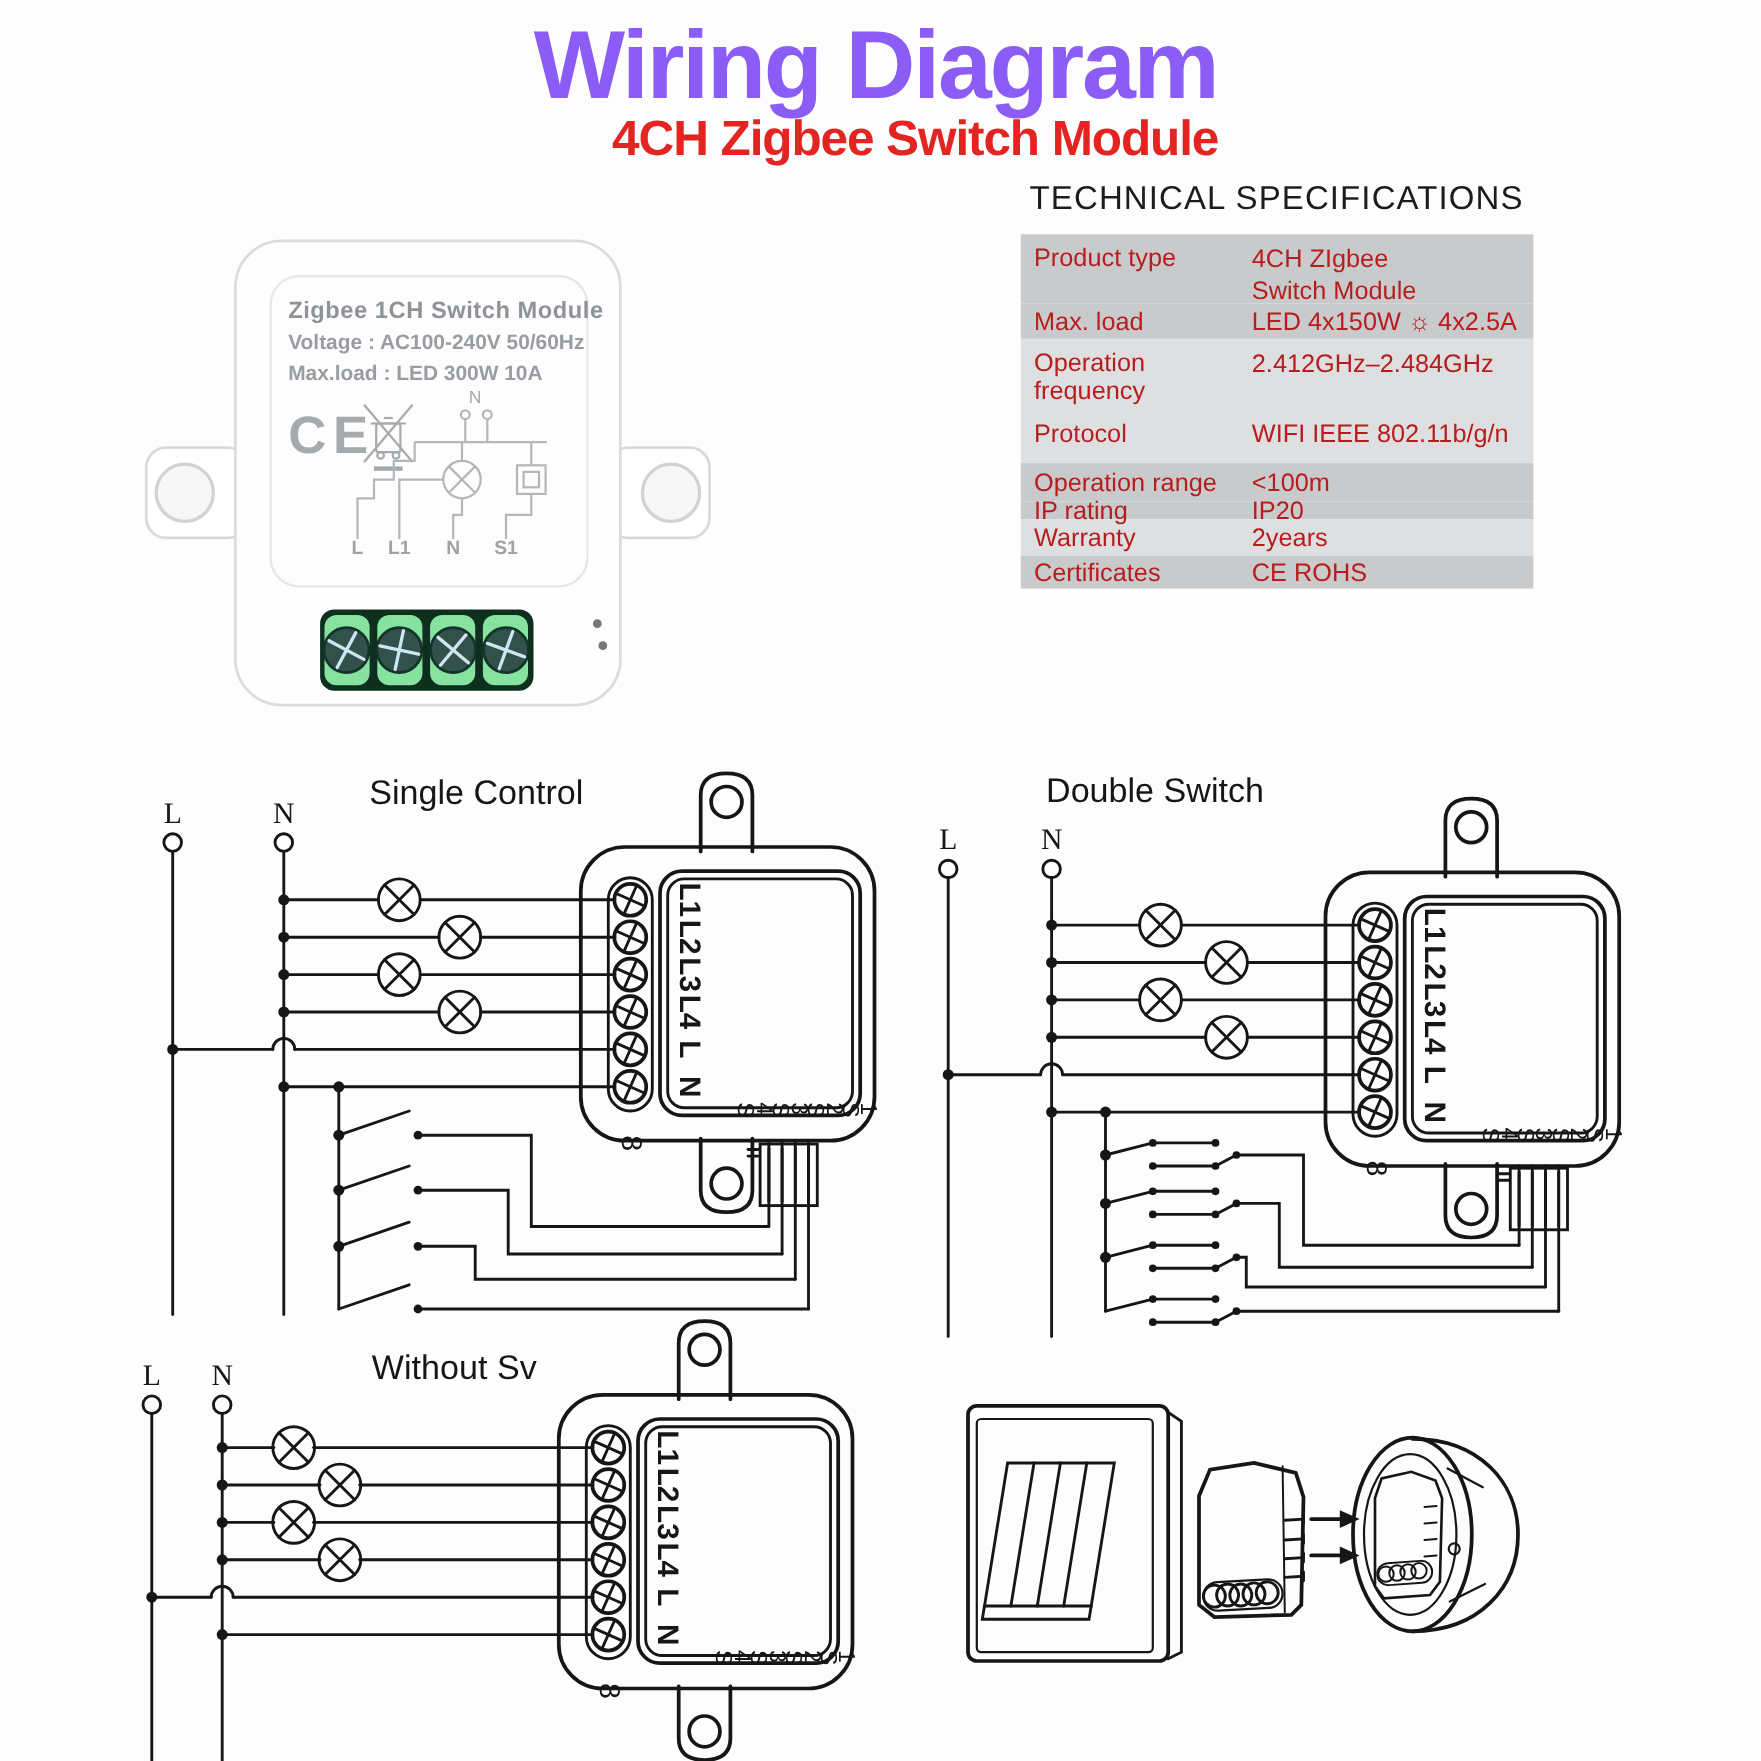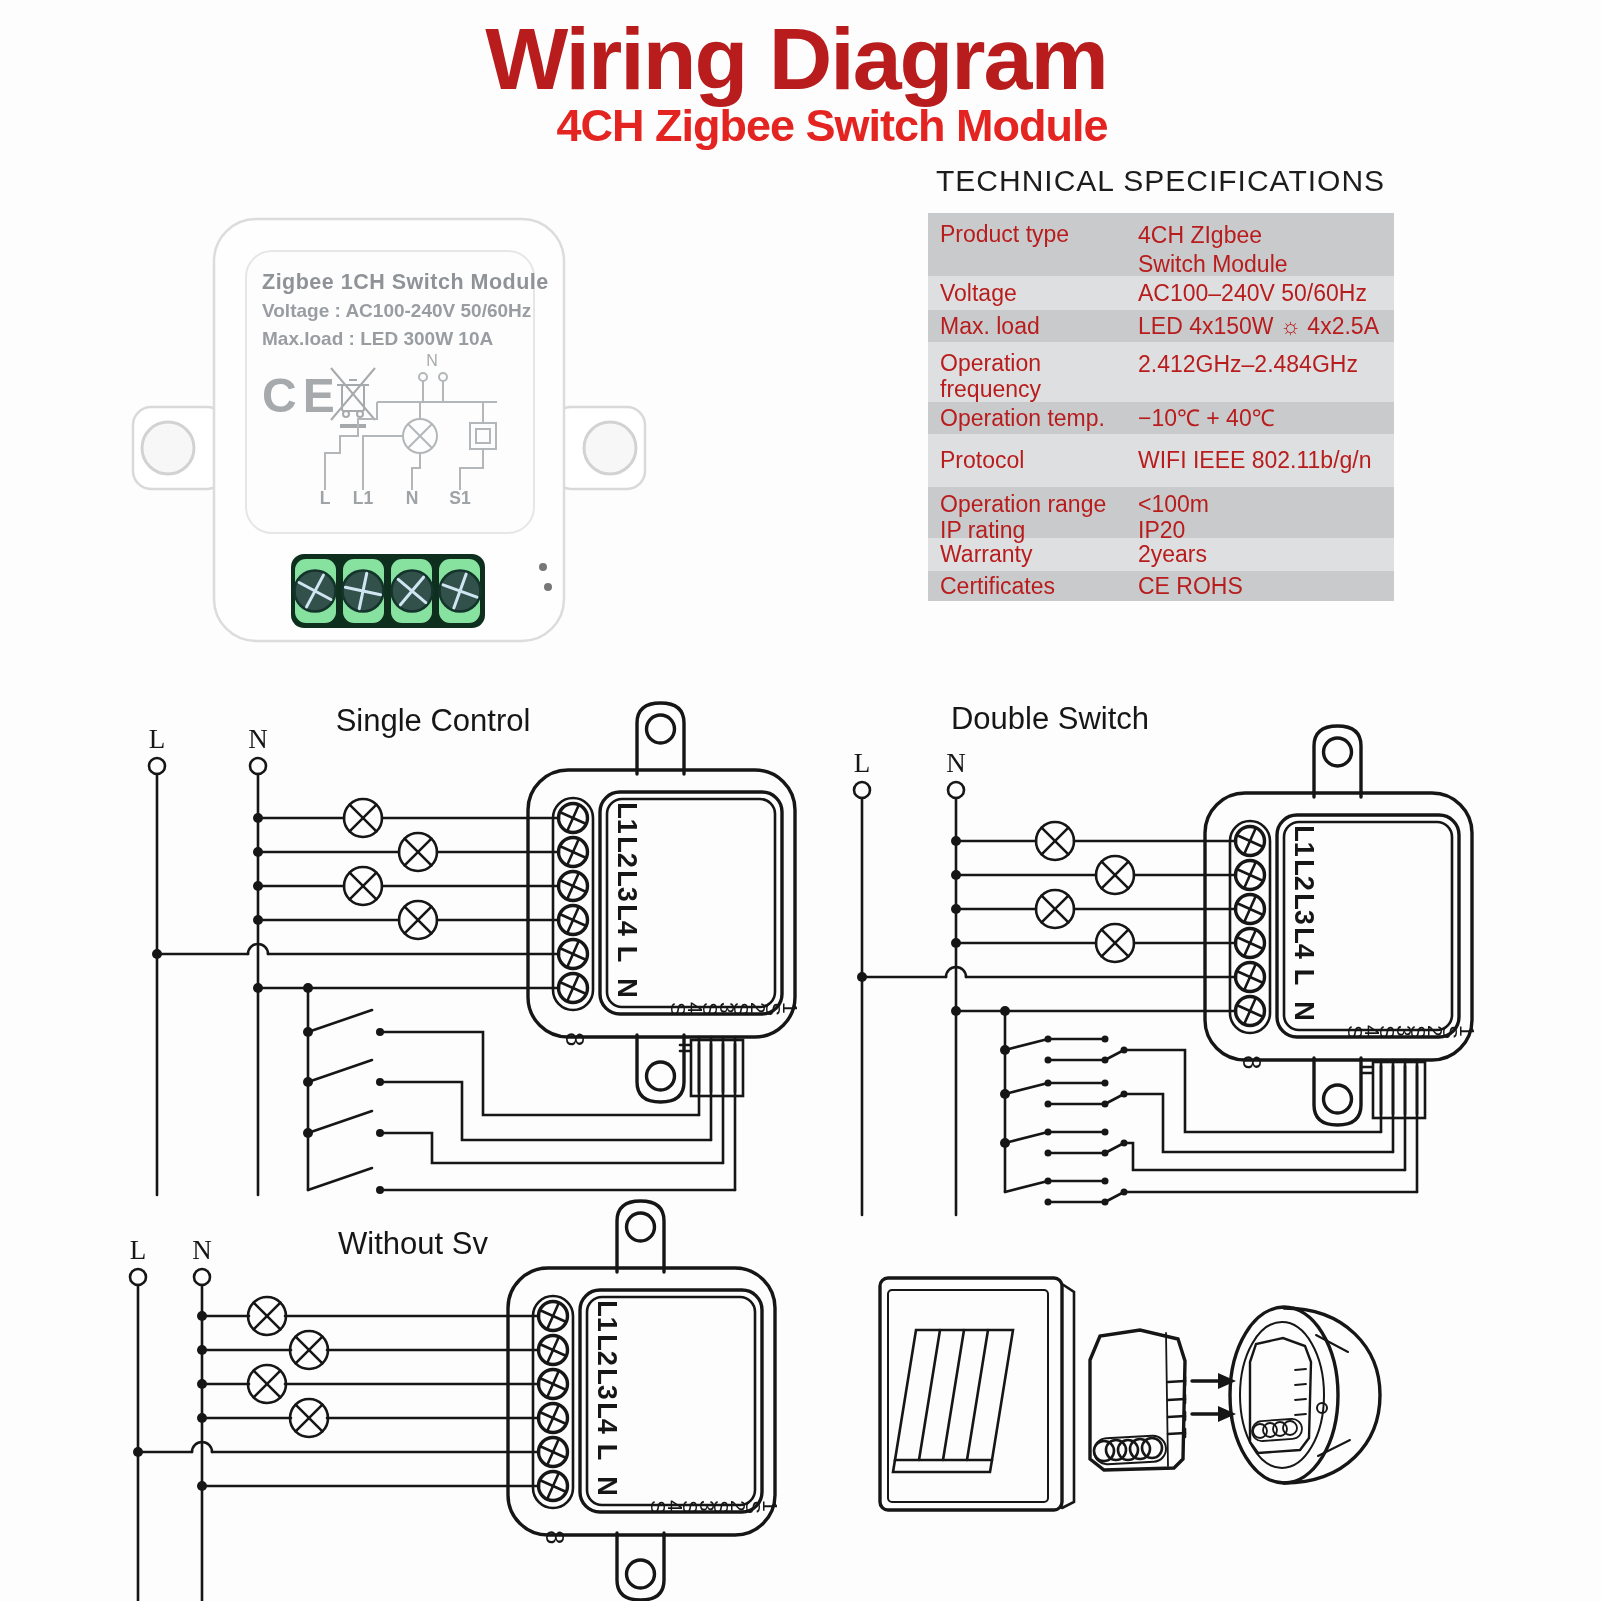--- a/index.html
+++ b/index.html
@@ -1,20 +1,20 @@
 <!DOCTYPE html>
 <html><head>
 <meta charset="utf-8">
 <style>
   html,body{margin:0;padding:0;background:#ffffff;}
   .canvas{position:relative;width:1601px;height:1601px;background:#fdfdfd;overflow:hidden;
           font-family:"Liberation Sans",sans-serif;color:#161616;}
   .abs{position:absolute;}
   .page-title{left:796px;top:8px;transform:translateX(-50%);font-size:88px;font-weight:900;
-              letter-spacing:-2px;color:#b91c1c;white-space:nowrap;}
+              letter-spacing:-2px;color:#8b5cf6;white-space:nowrap;}
   .page-subtitle{left:832px;top:100px;transform:translateX(-50%);font-size:45px;font-weight:800;
                  letter-spacing:-1px;color:#e32421;white-space:nowrap;}
   .spec-heading{left:936px;top:164px;font-size:30px;font-weight:400;letter-spacing:1px;color:#1c1c1c;white-space:nowrap;}
   .spec-table{left:928px;top:213px;width:466px;}
   .spec-row{display:flex;align-items:center;font-size:23px;color:#b91c1c;}
   .spec-row.dark{background:#c8cacc;}
   .spec-row.light{background:#dddfe0;}
   .spec-row .lab{width:198px;padding-left:12px;flex:none;white-space:pre-line;line-height:1.15;}
   .spec-row .val{flex:1;white-space:pre-line;line-height:1.25;}
   .spec-row.tall{align-items:flex-start;}
@@ -124,36 +124,28 @@
     </g>
   </svg>
 
   <div class="abs spec-heading">TECHNICAL SPECIFICATIONS</div>
   <div class="abs spec-table">
     <div class="spec-row dark tall" style="height:63px">
       <div class="lab">Product type</div>
       <div class="val">4CH ZIgbee
 Switch Module</div>
       </div>
-    <div class="spec-row light" style="height:34px">
-      <div class="lab">Voltage</div>
-      <div class="val">AC100–240V 50/60Hz</div>
-      </div>
     <div class="spec-row dark" style="height:32px">
       <div class="lab">Max. load</div>
       <div class="val">LED 4x150W ☼ 4x2.5A</div>
       </div>
     <div class="spec-row light tall" style="height:60px">
       <div class="lab">Operation
 frequency</div>
       <div class="val">2.412GHz–2.484GHz</div>
-      </div>
-    <div class="spec-row dark" style="height:32px">
-      <div class="lab">Operation temp.</div>
-      <div class="val">−10℃ + 40℃</div>
       </div>
     <div class="spec-row light" style="height:53px">
       <div class="lab">Protocol</div>
       <div class="val">WIFI  IEEE 802.11b/g/n</div>
       </div>
     <div class="spec-row dark" style="height:35px">
       <div class="lab">Operation range</div>
       <div class="val">&lt;100m</div>
       </div>
     <div class="spec-row dark" style="height:16px">

